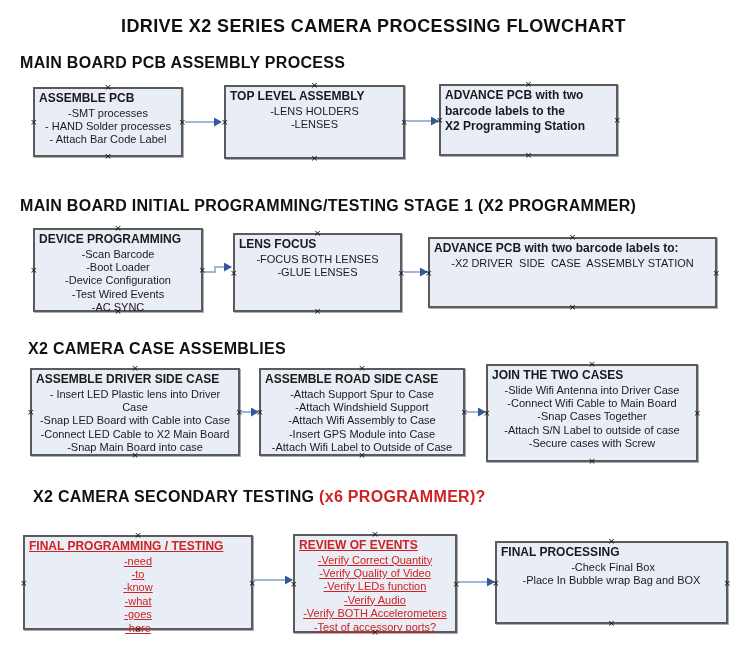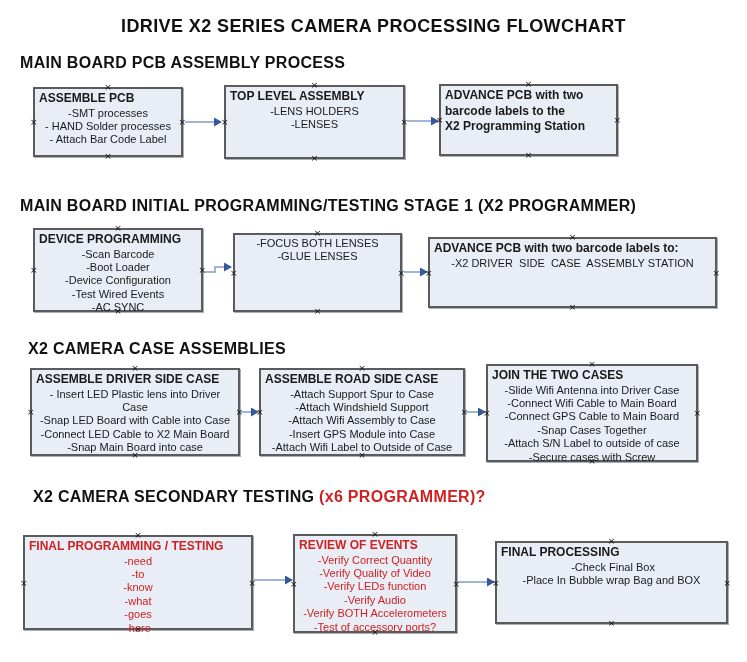--- a/index.html
+++ b/index.html
@@ -24,21 +24,21 @@
     background:var(--box-fill);border:2px solid var(--box-border);
     box-shadow:1px 1px 0 #aab0b8;
     padding:2px 4px 1px 4px;
   }
   .box-title{
     font-size:12px;font-weight:bold;line-height:15.5px;white-space:pre-line;
   }
   .box-item{
     font-size:11px;line-height:13.4px;white-space:pre-wrap;text-align:center;
   }
-  .box.red .box-title,.box.red .box-item{color:var(--red-text);}
+  .box.red .box-title,.box.red .box-item{color:var(--red-text);text-decoration:underline;}
   .anchor{
     position:absolute;font-size:9px;line-height:1;color:#141414;
     font-family:"DejaVu Sans",sans-serif;
   }
   .anchor.t{top:-6px;left:50%;transform:translateX(-50%);}
   .anchor.b{bottom:-6px;left:50%;transform:translateX(-50%);}
   .anchor.l{left:-5px;top:50%;transform:translateY(-50%);}
   .anchor.r{right:-5px;top:50%;transform:translateY(-50%);}
 </style>
 </head>
@@ -114,20 +114,21 @@
       <div class="box-item">-Boot Loader</div>
       <div class="box-item">-Device Configuration</div>
       <div class="box-item">-Test Wired Events</div>
       <div class="box-item">-AC SYNC</div>
       <span class="anchor t">×</span>
       <span class="anchor b">×</span>
       <span class="anchor l">×</span>
       <span class="anchor r">×</span>
     </div>
     <div class="box" style="left: 233px; top: 233px; width: 169px; height: 79px;">
+      <div class="box-title">LENS FOCUS</div>
       <div class="box-item">-FOCUS BOTH LENSES</div>
       <div class="box-item">-GLUE LENSES</div>
       <span class="anchor t">×</span>
       <span class="anchor b">×</span>
       <span class="anchor l">×</span>
       <span class="anchor r">×</span>
     </div>
     <div class="box" style="left: 428px; top: 237px; width: 289px; height: 71px;">
       <div class="box-title">ADVANCE PCB with two barcode labels to:</div>
       <div class="box-item">-X2 DRIVER  SIDE  CASE  ASSEMBLY STATION</div>
@@ -156,21 +157,20 @@
       <div class="box-item">-Attach Wifi Label to Outside of Case</div>
       <span class="anchor t">×</span>
       <span class="anchor b">×</span>
       <span class="anchor l">×</span>
       <span class="anchor r">×</span>
     </div>
     <div class="box" style="left: 486px; top: 364px; width: 212px; height: 98px;">
       <div class="box-title">JOIN THE TWO CASES</div>
       <div class="box-item">-Slide Wifi Antenna into Driver Case</div>
       <div class="box-item">-Connect Wifi Cable to Main Board</div>
-      <div class="box-item">-Connect GPS Cable to Main Board</div>
       <div class="box-item">-Snap Cases Together</div>
       <div class="box-item">-Attach S/N Label to outside of case</div>
       <div class="box-item">-Secure cases with Screw</div>
       <span class="anchor t">×</span>
       <span class="anchor b">×</span>
       <span class="anchor l">×</span>
       <span class="anchor r">×</span>
     </div>
     <div class="box red" style="left: 23px; top: 535px; width: 230px; height: 95px;">
       <div class="box-title">FINAL PROGRAMMING / TESTING</div>

